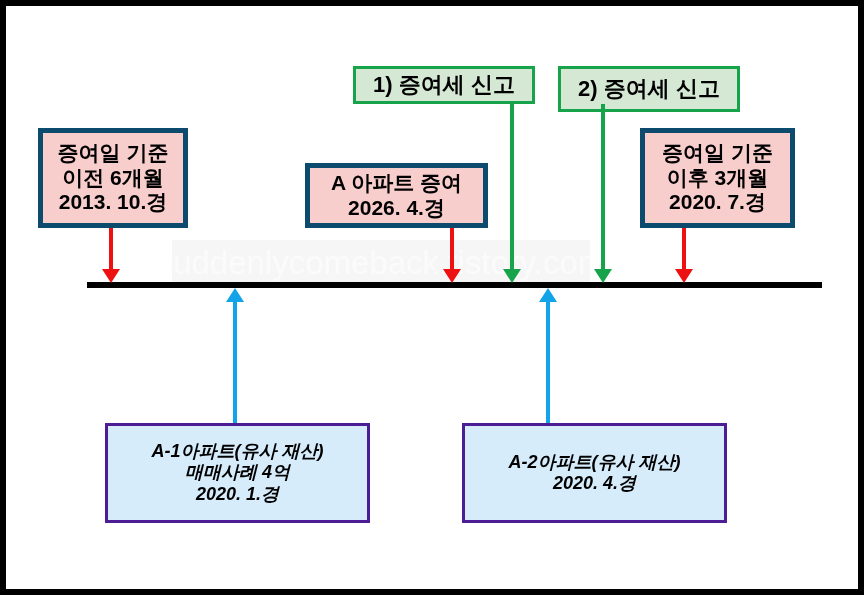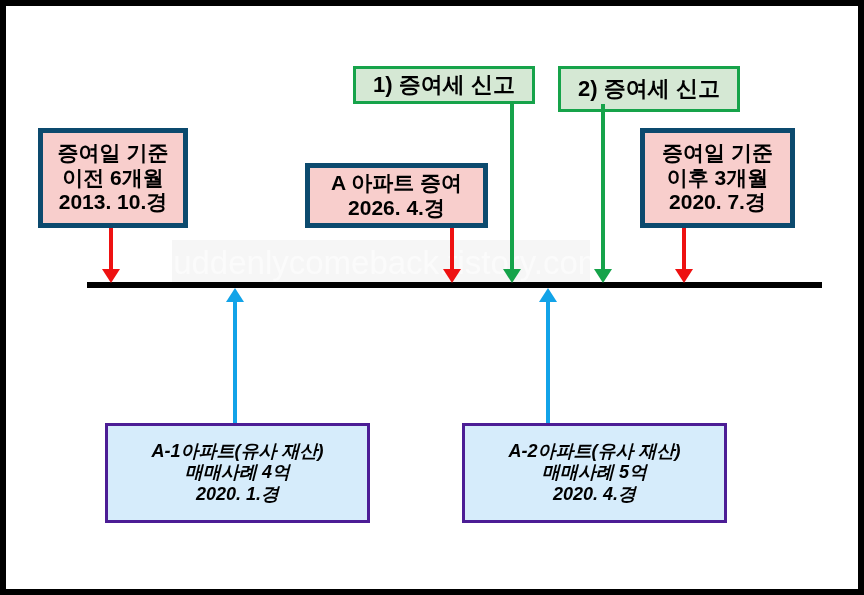--- a/index.html
+++ b/index.html
@@ -154,21 +154,20 @@
   <div class="label-box box-blue" style="left:105px; top:423px; width:265px; height:100px;">
     <span class="line">A-1아파트(유사 재산)</span>
     <span class="line">매매사례 4억</span>
     <span class="line">2020. 1.경</span>
   </div>
   <div class="connector blue" style="left:233px; top:300px; height:123px;"></div>
   <div class="arrowhead up blue" style="left:226px; top:288px;"></div>
 
   <div class="label-box box-blue" style="left:462px; top:423px; width:265px; height:100px;">
     <span class="line">A-2아파트(유사 재산)</span>
-    <span class="line">매매사례 5억</span>
     <span class="line">2020. 4.경</span>
   </div>
   <div class="connector blue" style="left:546px; top:300px; height:123px;"></div>
   <div class="arrowhead up blue" style="left:539px; top:288px;"></div>
 
   <div id="frame"></div>
 
 </div>
 
 </body></html>

